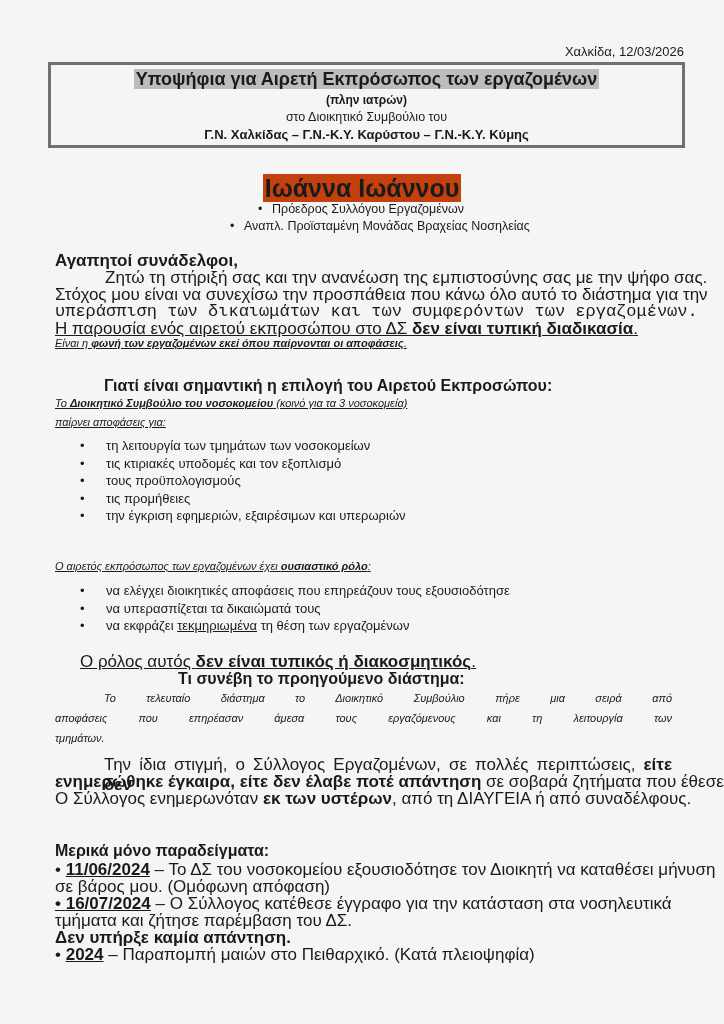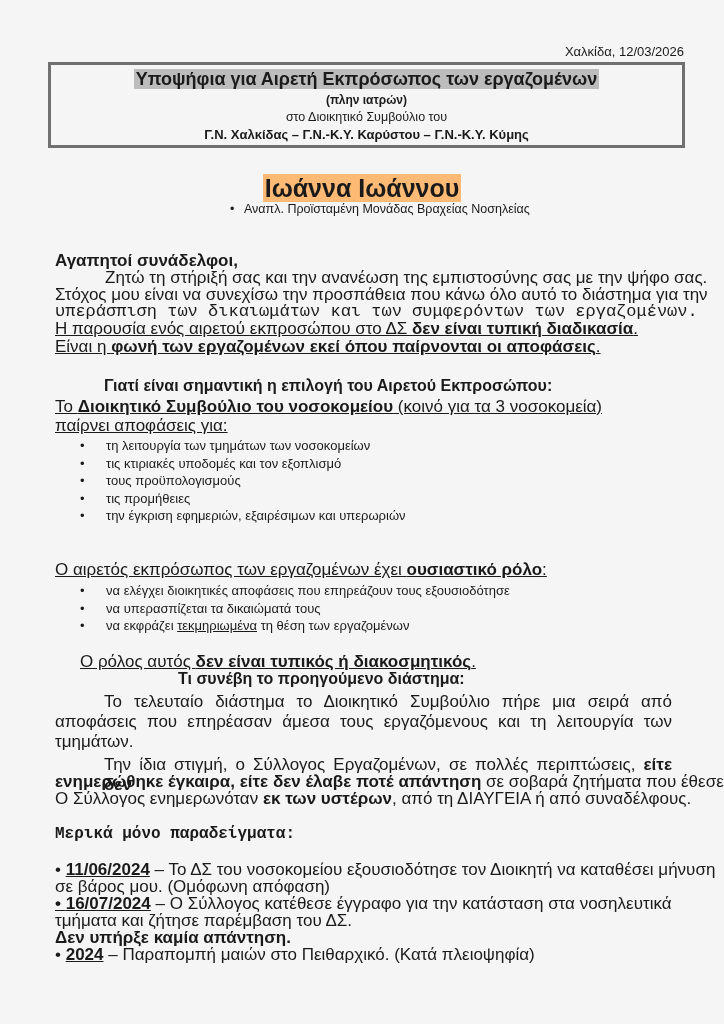--- a/index.html
+++ b/index.html
@@ -16,48 +16,49 @@
     border:3px solid #707070; box-sizing:content-box;
     text-align:center;
   }
   .box .t1 { position:absolute; left:0; right:0; top:4px; }
   .hl { background:#bcbcbc; padding:0 2px; }
   .t1 span { font-size:18px; font-weight:bold; }
   .box .t2 { position:absolute; left:0; right:0; top:28px; font-size:12px; font-weight:bold; }
   .box .t3 { position:absolute; left:0; right:0; top:45px; font-size:12.5px; }
   .box .t4 { position:absolute; left:0; right:0; top:62px; font-size:13px; font-weight:bold;text-align:center; }
   .name { left:0; right:0; top:174px; text-align:center; }
-  .name span { font-size:25px; font-weight:bold; background:#fdba74; padding:0 2px; }
+  .name span { font-size:25px; font-weight:bold; background:#c2410c; padding:0 2px; }
   .roles { position:absolute; top:201px; left:230px; font-size:12.5px; line-height:17px; }
   .roles .r1 { padding-left:28px; }
   .dot { display:inline-block; width:14px; }
   .p { position:absolute; left:55px; font-size:17px; white-space:nowrap; }
   .b { font-weight:bold; }
   .u { text-decoration:underline; }
-  .big { font-size:17px; }
+  .big { font-size:11px;font-style:italic; }
   .h { font-weight:bold; font-size:16px; }
   ul.list { position:absolute; margin:0; padding:0; list-style:none; font-size:13px; line-height:17.5px; }
   ul.list li::before { content:"•"; display:inline-block; width:26px; text-align:left; }
 </style>
 </head>
 <body>
 
 <div class="abs date">Χαλκίδα, 12/03/2026</div>
 
 <div class="box">
   <div class="t1"><span class="hl">Υποψήφια για Αιρετή Εκπρόσωπος των εργαζομένων</span></div>
   <div class="t2">(πλην ιατρών)</div>
   <div class="t3">στο Διοικητικό Συμβούλιο του</div>
   <div class="t4">Γ.Ν. Χαλκίδας – Γ.Ν.-Κ.Υ. Καρύστου – Γ.Ν.-Κ.Υ. Κύμης</div>
 </div>
 
 <div class="abs name">
   <span>Ιωάννα Ιωάννου</span>
 </div>
 <div class="roles">
+  <div class="r1"><span class="dot">•</span><span>Πρόεδρος Συλλόγου Εργαζομένων</span></div>
   <div><span class="dot">•</span><span>Αναπλ. Προϊσταμένη Μονάδας Βραχείας Νοσηλείας</span></div>
 </div>
 
 <div class="p b" style="top:251px;">Αγαπητοί συνάδελφοι,</div>
 <div class="p" style="top:268px; left:105px;">Ζητώ τη στήριξή σας και την ανανέωση της εμπιστοσύνης σας με την ψήφο σας.</div>
 <div class="p" style="top:285px;">Στόχος μου είναι να συνεχίσω την προσπάθεια που κάνω όλο αυτό το διάστημα για την</div>
 <div class="p" style="top:302px;font-family:Liberation Mono, monospace;">υπεράσπιση των δικαιωμάτων και των συμφερόντων των εργαζομένων.</div>
 <div class="p u" style="top:319px;"><span>Η παρουσία ενός αιρετού εκπροσώπου στο ΔΣ </span><span class="b">δεν είναι τυπική διαδικασία</span><span>.</span></div>
 <div class="p u big" style="top:337px;"><span>Είναι η </span><span class="b">φωνή των εργαζομένων εκεί όπου παίρνονται οι αποφάσεις</span><span>.</span></div>
 
@@ -83,20 +84,20 @@
 <div class="p u" style="top:652px; left:80px;"><span>Ο ρόλος αυτός </span><span class="b">δεν είναι τυπικός ή διακοσμητικός</span><span>.</span></div>
 <div class="p h" style="top:670px; left:178px;">Τι συνέβη το προηγούμενο διάστημα:</div>
 <div class="p big" style="top:692px; left:104px; width:568px; text-align:justify; text-align-last:justify; white-space:normal;">Το τελευταίο διάστημα το Διοικητικό Συμβούλιο πήρε μια σειρά από</div>
 <div class="p big" style="top:712px; width:617px; text-align:justify; text-align-last:justify; white-space:normal;">αποφάσεις που επηρέασαν άμεσα τους εργαζόμενους και τη λειτουργία των</div>
 <div class="p big" style="top:732px;">τμημάτων.</div>
 
 <div class="p" style="top:755px; left:104px; width:568px; text-align:justify; text-align-last:justify; white-space:normal;"><span>Την ίδια στιγμή, ο Σύλλογος Εργαζομένων, σε πολλές περιπτώσεις, </span><span class="b">είτε δεν</span></div>
 <div class="p" style="top:772px;"><span class="b">ενημερώθηκε έγκαιρα, είτε δεν έλαβε ποτέ απάντηση</span><span> σε σοβαρά ζητήματα που έθεσε.</span></div>
 <div class="p" style="top:789px;"><span>Ο Σύλλογος ενημερωνόταν </span><span class="b">εκ των υστέρων</span><span>, από τη ΔΙΑΥΓΕΙΑ ή από συναδέλφους.</span></div>
 
-<div class="p h" style="top:825px;font-family:Liberation Mono, monospace;">Μερικά μόνο παραδείγματα:</div>
+<div class="p h" style="top:842px;">Μερικά μόνο παραδείγματα:</div>
 
 <div class="p" style="top:860px;"><span>•</span> <span class="b u">11/06/2024</span><span> – Το ΔΣ του νοσοκομείου εξουσιοδότησε τον Διοικητή να καταθέσει μήνυση</span></div>
 <div class="p" style="top:877px;">σε βάρος μου. (Ομόφωνη απόφαση)</div>
 <div class="p" style="top:894px;"><span class="b u">•</span><span class="b u"> </span><span class="b u">16/07/2024</span><span> – Ο Σύλλογος κατέθεσε έγγραφο για την κατάσταση στα νοσηλευτικά</span></div>
 <div class="p" style="top:911px;">τμήματα και ζήτησε παρέμβαση του ΔΣ.</div>
 <div class="p b" style="top:928px;">Δεν υπήρξε καμία απάντηση.</div>
 <div class="p" style="top:945px;"><span>•</span> <span class="b u">2024</span><span> – Παραπομπή μαιών στο Πειθαρχικό. (Κατά πλειοψηφία)</span></div>
 
 </body></html>

